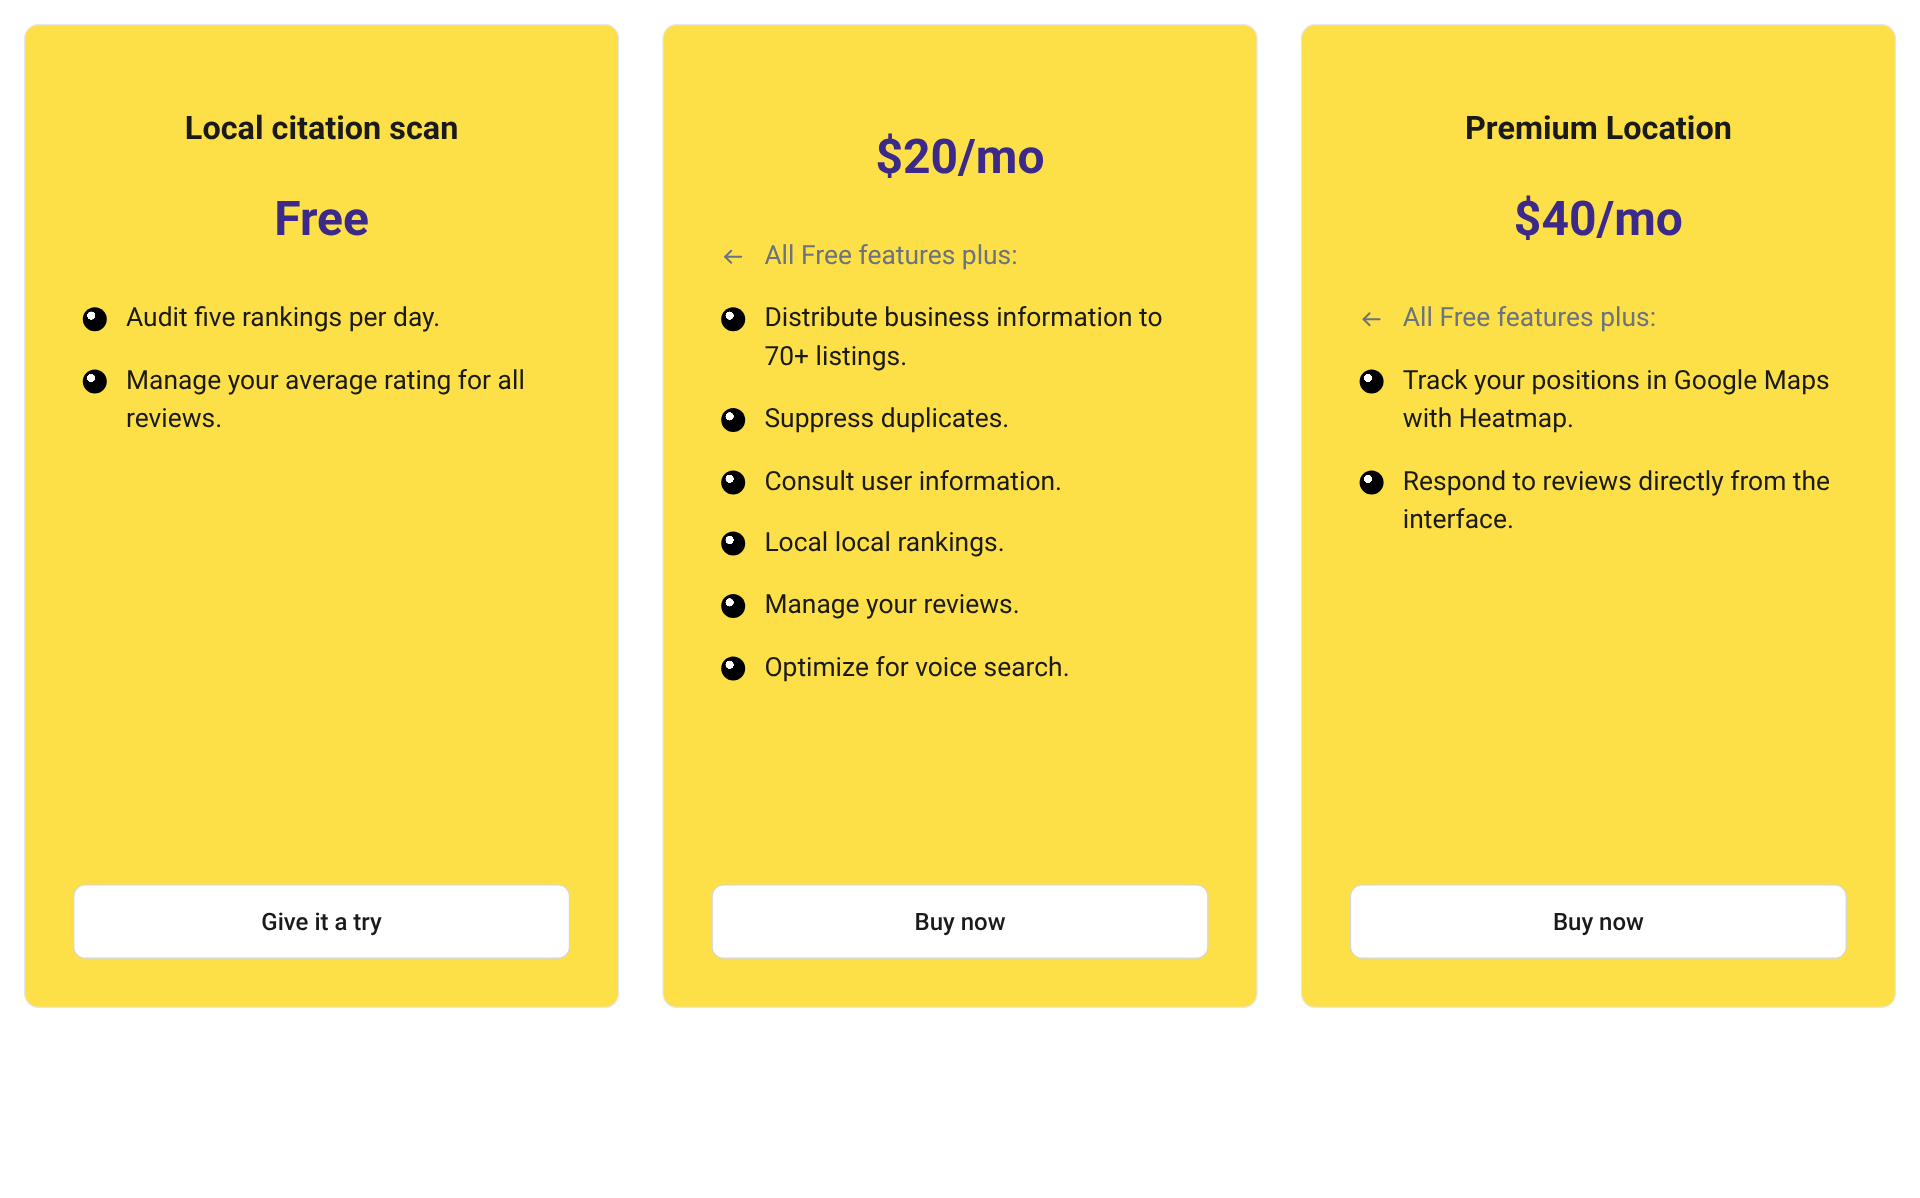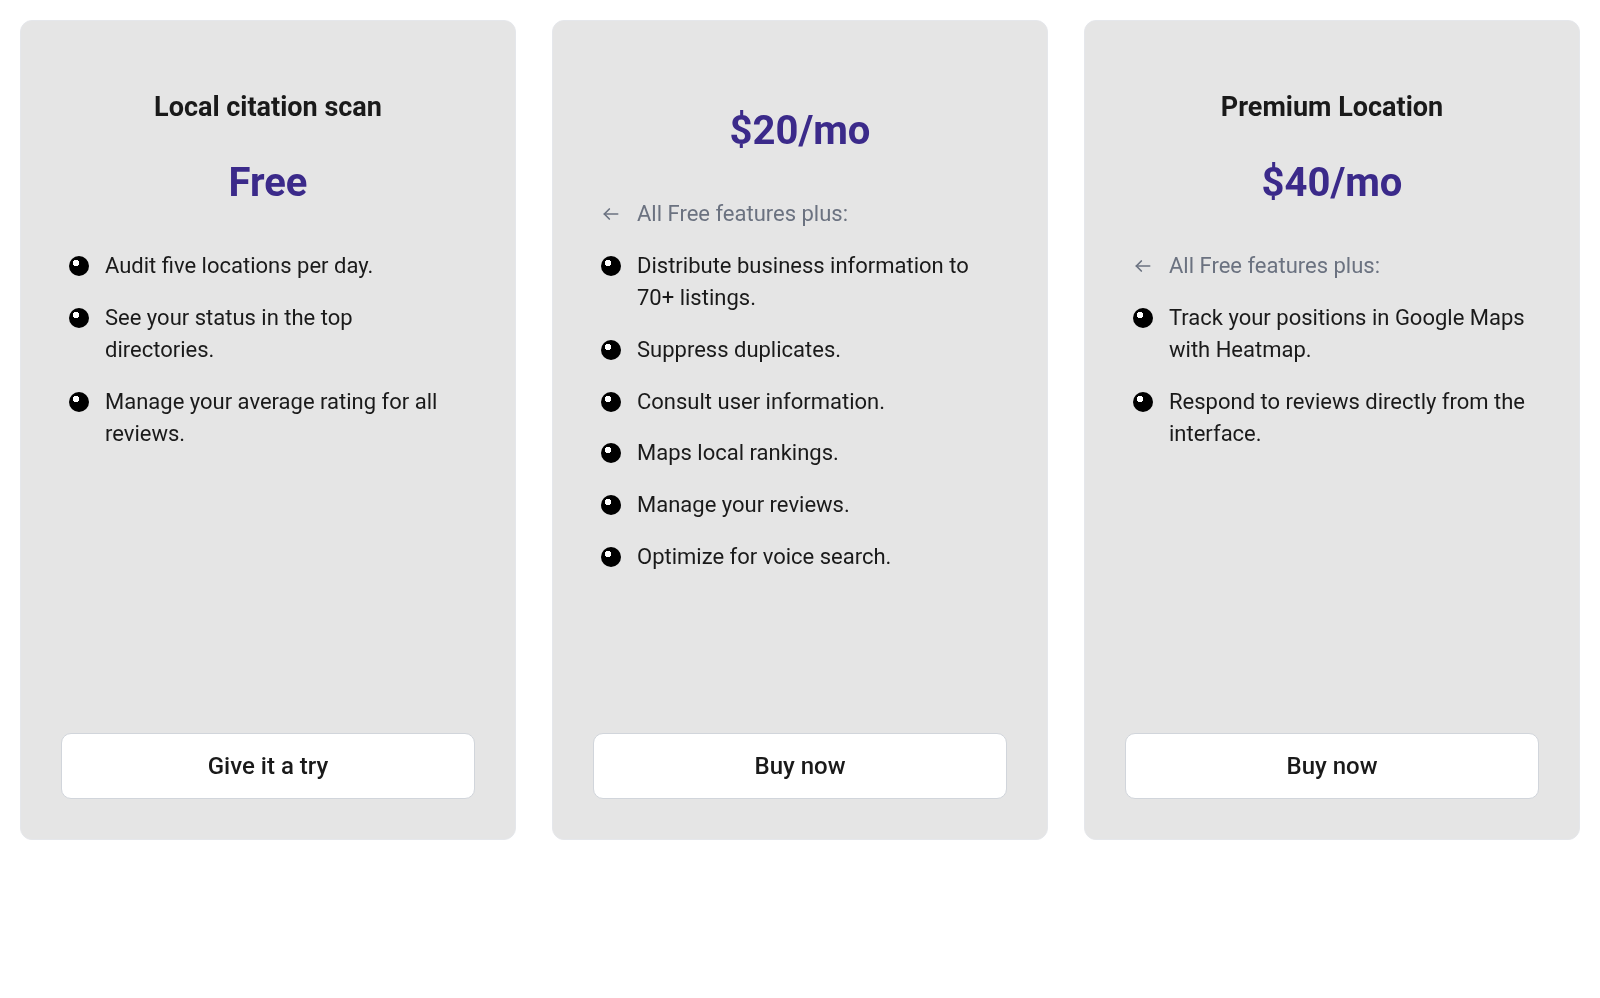--- a/index.html
+++ b/index.html
@@ -9,21 +9,21 @@
     background: #fff;
     padding: 20px;
   }
   .pricing-grid {
     display: flex;
     gap: 36px;
     justify-content: center;
   }
   .plan-card {
     flex: 1 1 0;
-    background: #e5e5e5;
+    background: #fde047;
     border: 1px solid #e5e7eb;
     border-radius: 12px;
     padding: 70px 40px 40px 40px;
     display: flex;
     flex-direction: column;
     min-height: 820px;
   }
   .plan-title {
     font-size: 27px;
     font-weight: 700;
@@ -72,46 +72,42 @@
     display: flex;
     align-items: center;
     justify-content: center;
     color: #6b7280;
   }
   .arrow-left svg { display: block; }
   .cta-button {
     margin-top: 24px;
     width: 100%;
     padding: 18px 0;
-    font-size: 24px;
+    font-size: 20px;
     font-weight: 500;
     color: #1a1a1a;
     background: #fff;
     border: 1px solid #d1d5db;
     border-radius: 10px;
     cursor: pointer;
     font-family: inherit;
   }
 </style>
 </head>
 <body>
 
 <div class="pricing-grid">
 
   <div class="plan-card">
     <h2 class="plan-title">Local citation scan</h2>
     <div class="plan-price">Free</div>
     <ul class="feature-list">
       <li class="feature-item">
         <span class="bullet"></span>
-        <span>Audit five locations per day.</span>
-      </li>
-      <li class="feature-item">
-        <span class="bullet"></span>
-        <span>See your status in the top directories.</span>
+        <span>Audit five rankings per day.</span>
       </li>
       <li class="feature-item">
         <span class="bullet"></span>
         <span>Manage your average rating for all reviews.</span>
       </li>
     </ul>
     <button class="cta-button">Give it a try</button>
   </div>
 
   <div class="plan-card">
@@ -133,21 +129,21 @@
       <li class="feature-item">
         <span class="bullet"></span>
         <span>Suppress duplicates.</span>
       </li>
       <li class="feature-item">
         <span class="bullet"></span>
         <span>Consult user information.</span>
       </li>
       <li class="feature-item">
         <span class="bullet"></span>
-        <span>Maps local rankings.</span>
+        <span>Local local rankings.</span>
       </li>
       <li class="feature-item">
         <span class="bullet"></span>
         <span>Manage your reviews.</span>
       </li>
       <li class="feature-item">
         <span class="bullet"></span>
         <span>Optimize for voice search.</span>
       </li>
     </ul>

